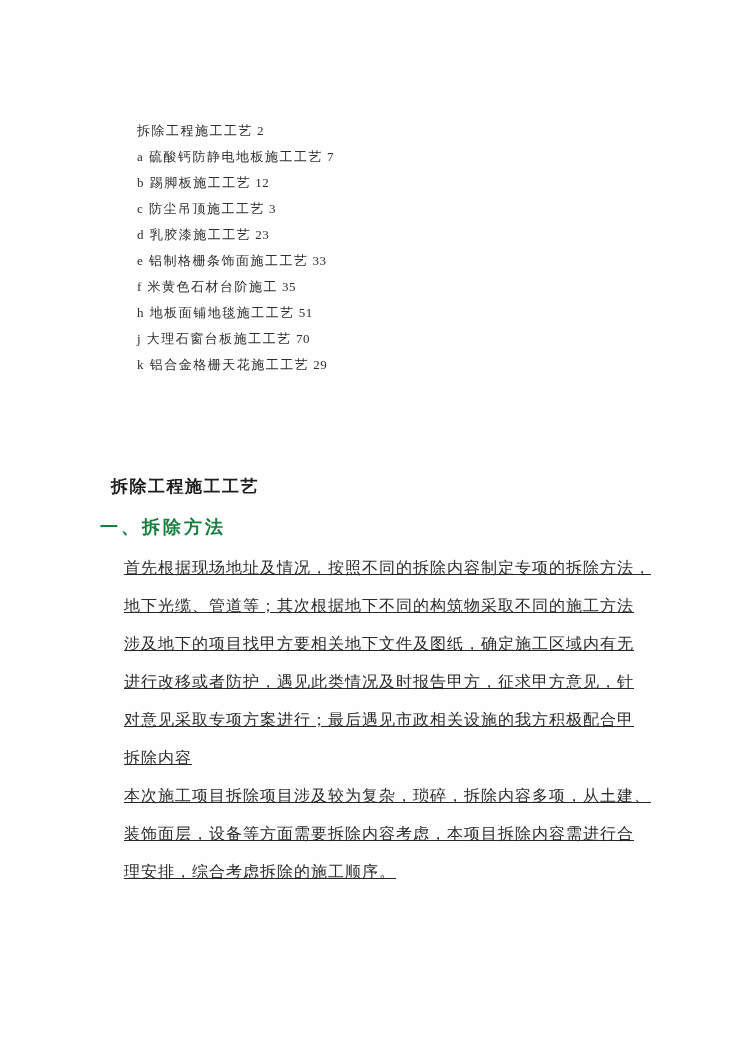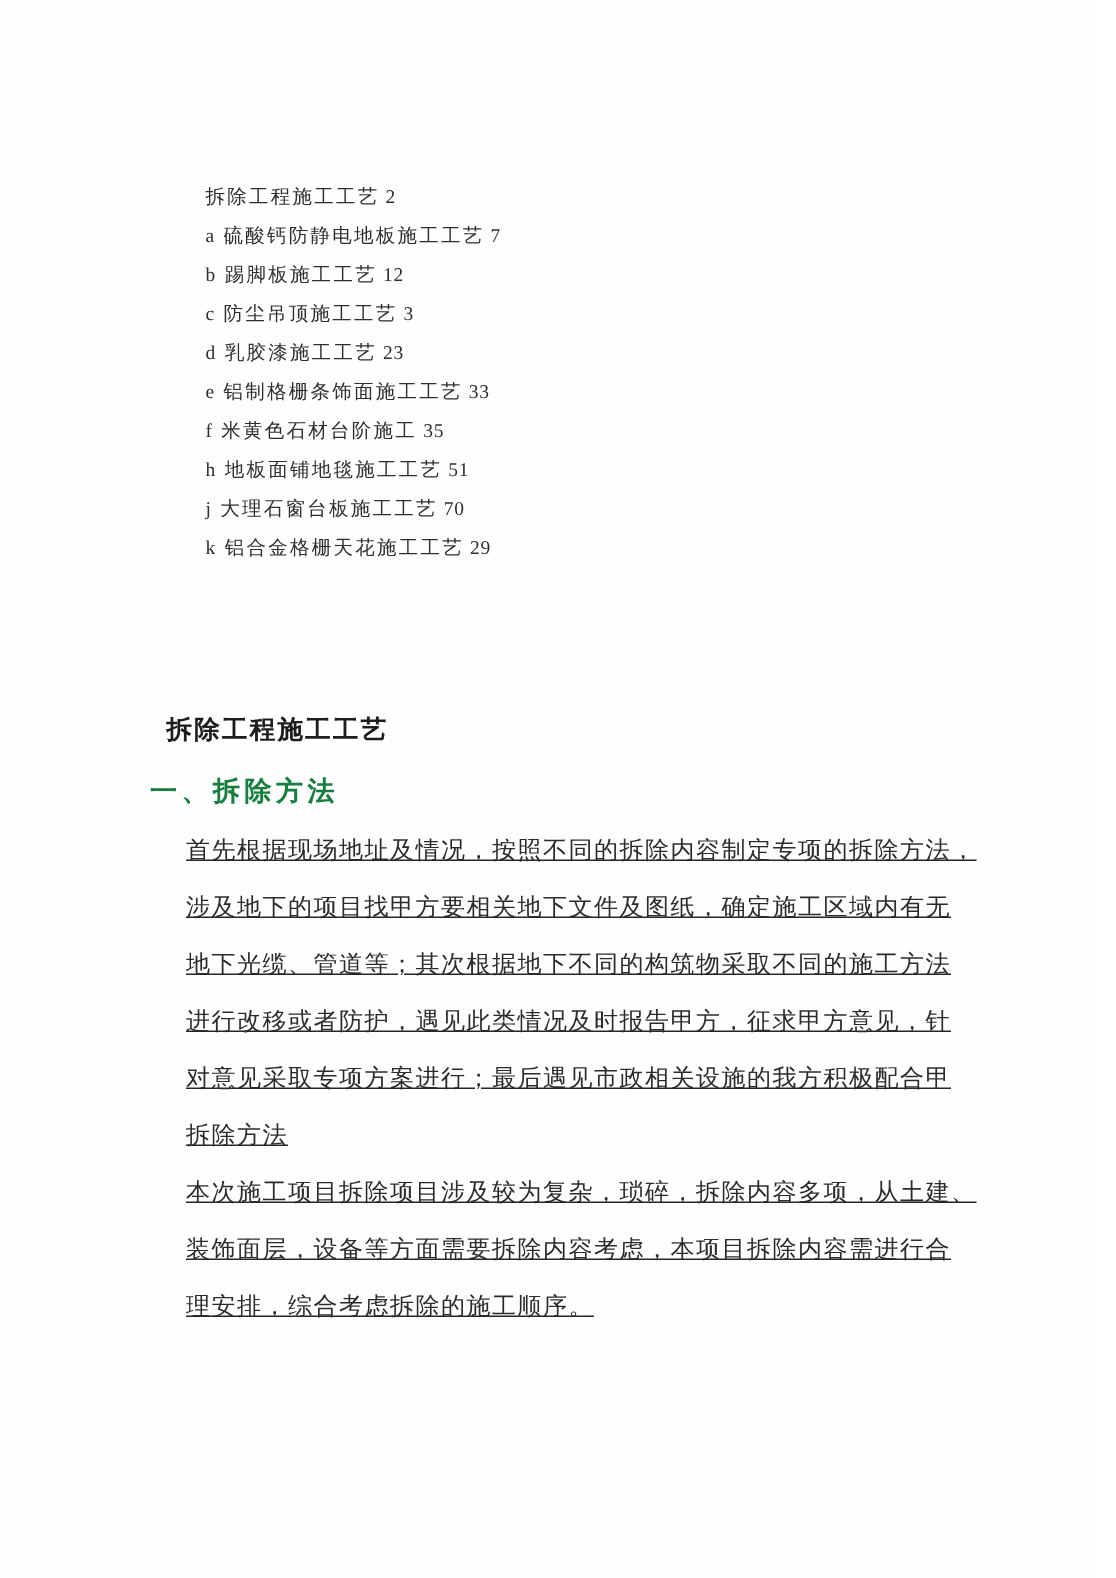--- a/index.html
+++ b/index.html
@@ -93,23 +93,23 @@
     <div class="toc-line"><span>j 大理石窗台板施工工艺</span><span class="toc-page">70</span></div>
     <div class="toc-line"><span>k 铝合金格栅天花施工工艺</span><span class="toc-page">29</span></div>
   </nav>
 
   <h1 class="doc-title">拆除工程施工工艺</h1>
 
   <h2 class="section-heading">一、拆除方法</h2>
 
   <div class="body-text">
     <div class="body-line">首先根据现场地址及情况，按照不同的拆除内容制定专项的拆除方法，</div>
+    <div class="body-line">地下光缆、管道等；其次根据地下不同的构筑物采取不同的施工方法</div>
     <div class="body-line">涉及地下的项目找甲方要相关地下文件及图纸，确定施工区域内有无</div>
-    <div class="body-line">地下光缆、管道等；其次根据地下不同的构筑物采取不同的施工方法</div>
     <div class="body-line">进行改移或者防护，遇见此类情况及时报告甲方，征求甲方意见，针</div>
     <div class="body-line">对意见采取专项方案进行；最后遇见市政相关设施的我方积极配合甲</div>
-    <div class="body-line">拆除方法</div>
+    <div class="body-line">拆除内容</div>
     <div class="body-line">本次施工项目拆除项目涉及较为复杂，琐碎，拆除内容多项，从土建、</div>
     <div class="body-line">装饰面层，设备等方面需要拆除内容考虑，本项目拆除内容需进行合</div>
     <div class="body-line">理安排，综合考虑拆除的施工顺序。</div>
   </div>
 
 </div>
 
 </body></html>

